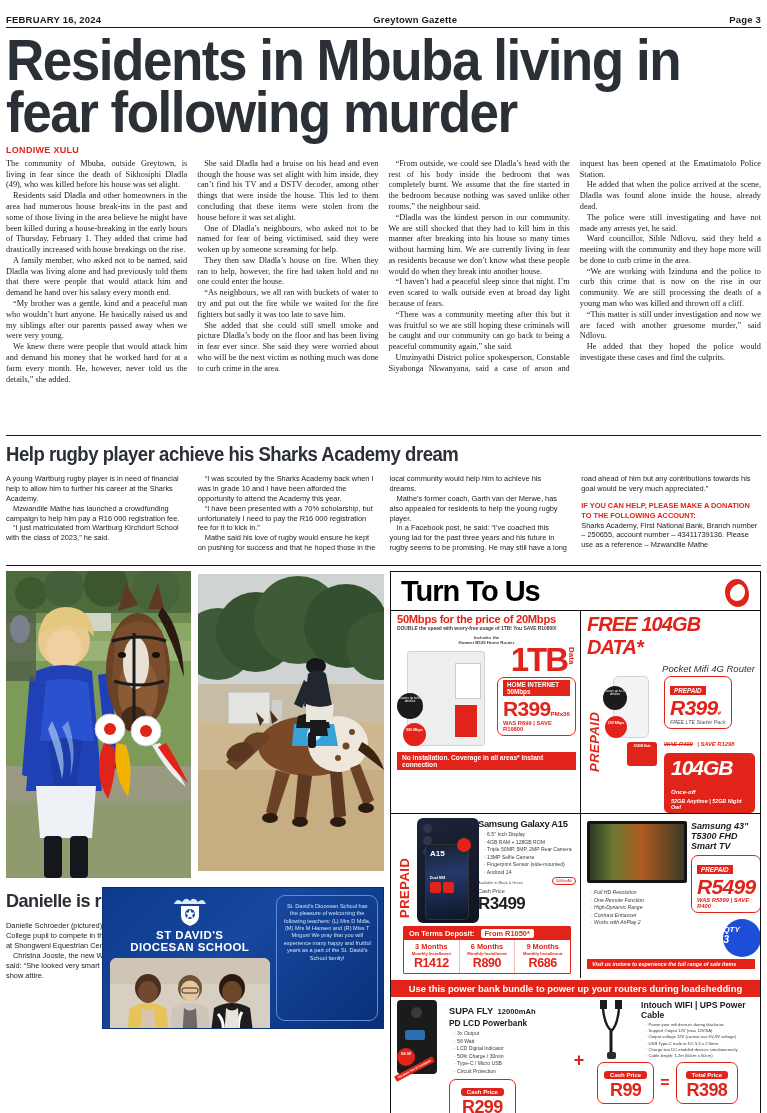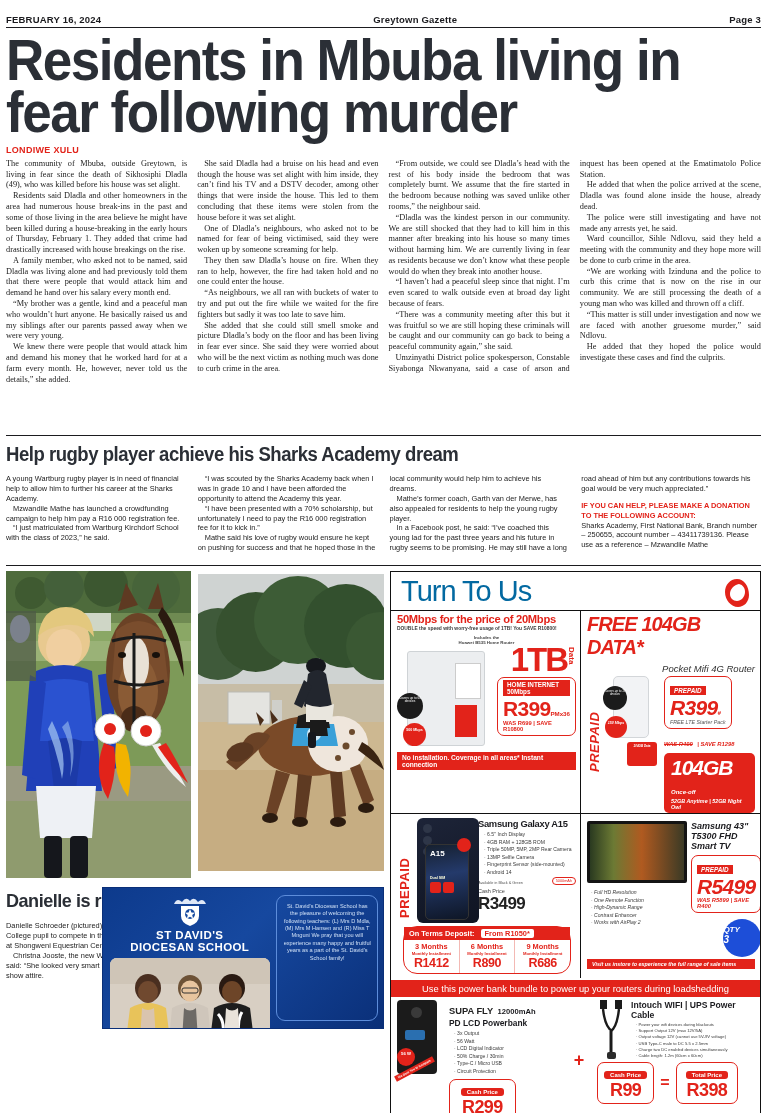--- a/index.html
+++ b/index.html
@@ -118,21 +118,21 @@
   }
 
   
   .voda {
     position:absolute; top:0; left:0; width:371px; height:573px;
     border:1.2px solid #111; background:#fff; overflow:hidden;
     font-family:"Liberation Sans", sans-serif;
   }
   .v-red { color:#e2231a; }
   .v-title {
-    color:#0369a1; font-weight:normal; font-size:29px; letter-spacing:-1px;
+    color:#000000; font-weight:bold; font-size:29px; letter-spacing:-1px;
     padding:5px 0 0 10px; line-height:1; display:inline-block;
   }
   .v-logo {
     position:absolute; right:10px; top:6px; width:26px; height:30px;
   }
   .v-band { display:flex; border-top:0; }
   .v-col-l { width:190px; border-right:1.4px solid #111; padding:2px 4px 0 6px; position:relative;}
   .v-col-r { width:179px; padding:2px 5px 0 6px; position:relative;font-style:italic;}
 
   .v-h1 { color:#e2231a; font-weight:bold; font-size:11.2px; letter-spacing:-.3px; }
@@ -154,32 +154,32 @@
   .v-pocket { font-size:9.5px; color:#333; }
   .v-prepaid-vert { color:#e2231a; font-weight:bold; font-size:13px; writing-mode:vertical-rl; transform:rotate(180deg); letter-spacing:.5px;}
   .v-104 { color:#fff; font-weight:bold; font-size:21px; letter-spacing:-1px; }
   .redpill { background:#e2231a; color:#fff; border-radius:5px; padding:3px 7px; display:inline-block;}
 
   .v-sec2 { display:flex; border-top:1.4px solid #111; }
   .v-phone { width:62px; height:105px; background:linear-gradient(160deg,#1d2438,#0f1422); border-radius:6px; position:relative;}
   .spec { font-size:5.1px; line-height:1.5; color:#3a3a3a;}
   .v-cash { font-size:5.5px; color:#444; }
   .v-3499 { font-size:17px; font-weight:bold; letter-spacing:-.6px; color:#222; }
-  .termsbox { border:1.3px solid #e2231a; border-radius:14px; margin:3px 5px 4px 6px; }
+  .termsbox { border:1.3px solid #e2231a; border-radius:1px; margin:3px 5px 4px 6px; }
   .terms-h { background:#e2231a; color:#fff; font-weight:bold; font-size:7.4px; padding:2px 5px; display:flex; gap:6px;}
   .terms-grid { display:flex; text-align:center; }
   .terms-cell { flex:1; padding:2px 1px 3px 1px; border-right:1px solid #f3b9b4;}
   .terms-cell:last-child { border-right:0; }
   .tc-m { color:#e2231a; font-weight:bold; font-size:7.4px;}
   .tc-s { color:#e2231a; font-weight:bold; font-size:4.2px;}
   .tc-p { color:#e2231a; font-weight:bold; font-size:12.5px; letter-spacing:-.4px;}
   .clear-h { color:#e2231a; font-weight:bold; font-size:18.5px; letter-spacing:-.8px; }
   .tvimg { width:100px; height:62px; background:linear-gradient(90deg,#2a3a20,#6c7a34 25%,#b05a20 55%,#3b3a25); border:3px solid #141414; border-radius:2px;}
   .qty { width:38px; height:38px; border-radius:50%; background:#1d4ed8; color:#fff; font-weight:bold; font-size:8px; text-align:left; padding-top:7px; line-height:1.05; }
-  .v-load { background:#e2231a; color:#fff; font-weight:normal; font-size:9.4px; text-align:center; padding:3px; }
+  .v-load { background:#e2231a; color:#fff; font-weight:bold; font-size:9.4px; text-align:center; padding:3px; }
   .pbank { width:40px; height:74px; background:#1b1b1b; border-radius:4px; position:relative;}
   .supa { font-weight:bold; font-size:9.3px; color:#222;margin-top:32px; }
   .cashpill { border:1.3px solid #e2231a; border-radius:7px; display:inline-block; padding:0 0 3px 0; text-align:center; }
   .cp-l { background:#e2231a; color:#fff; font-weight:bold; font-size:6px; padding:1px 6px; display:inline-block; border-radius:3px;}
   .cp-p { color:#e2231a; font-weight:bold; font-size:18px; letter-spacing:-.6px; line-height:1.05;}
 </style>
 </head>
 <body>
 
 <div class="page">
@@ -614,21 +614,21 @@
             <div style="display:flex;gap:4px;">
               <div style="width:30px;position:relative;height:60px;">
                 <svg width="30" height="60" viewBox="0 0 30 60">
                   <rect x="3" y="0" width="7" height="9" fill="#1b1b1b"></rect>
                   <rect x="18" y="0" width="7" height="9" fill="#1b1b1b"></rect>
                   <path d="M6 9 q2 18 9 22 M22 9 q-2 18 -8 22" stroke="#1b1b1b" stroke-width="2.4" fill="none"></path>
                   <path d="M14 31 l0 22" stroke="#1b1b1b" stroke-width="3" fill="none"></path>
                   <rect x="10" y="52" width="9" height="7" rx="2" fill="#2b2b2b"></rect>
                 </svg>
               </div>
-              <div style="flex:1;">
+              <div style="flex:1;margin-left:10px;">
                 <div style="font-weight:bold;font-size:8.6px;">Intouch WIFI | UPS Power Cable</div>
                 <ul class="spec" id="cable-specs" style="margin:2px 0 0 0;padding-left:5px;list-style:none;font-size:4.2px;">
                     <li>· Power your wifi devices during blackouts</li>
                     <li>· Support Output 12V (max 12V/5A)</li>
                     <li>· Output voltage 12V (cannot use 5V-9V voltage)</li>
                     <li>· USB Type-C male to DC 5.5 x 2.5mm</li>
                     <li>· Charge two DC enabled devices simultaneously</li>
                     <li>· Cable length: 1.2m (60cm x 60cm)</li>
                   </ul>
               </div>

